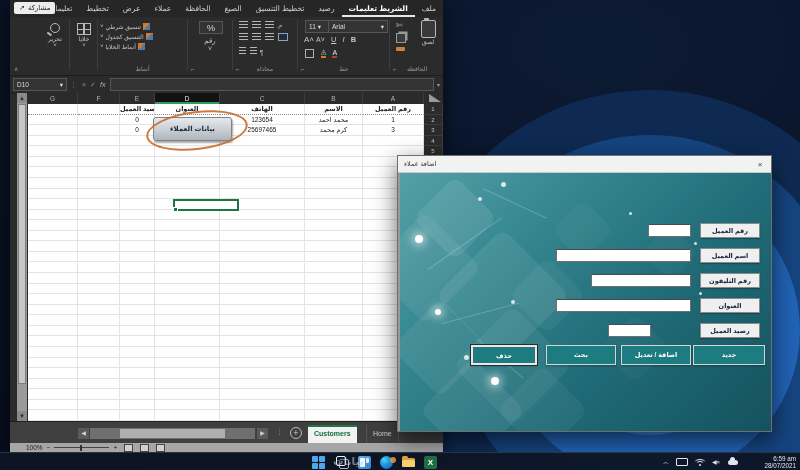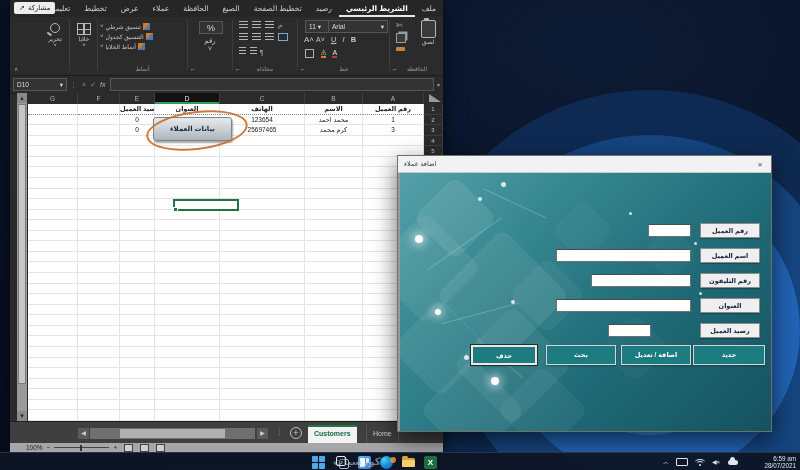--- a/index.html
+++ b/index.html
@@ -142,23 +142,23 @@
     <div class="bloom" style="left:455px;top:135px;width:390px;height:390px;background:#15447f;"></div>
     <div class="bloom" style="left:500px;top:180px;width:300px;height:300px;background:#2163b5;"></div>
     <div class="bloom" style="left:545px;top:225px;width:210px;height:210px;background:#3b87dd;"></div>
     <div class="bloom" style="left:590px;top:270px;width:120px;height:120px;background:#5fa9f2;"></div>
   </div>
 
   <div id="xl">
 
     <div class="tabrow">
         <div class="rtab">ملف</div>
-        <div class="rtab active">الشريط الرئيسي</div>
+        <div class="rtab active">الشريط تعليمات</div>
         <div class="rtab">رصيد</div>
-        <div class="rtab">تخطيط الصفحة</div>
+        <div class="rtab">تخطيط التنسيق</div>
         <div class="rtab">الصيغ</div>
         <div class="rtab">الحافظة</div>
         <div class="rtab">عملاء</div>
         <div class="rtab">عرض</div>
         <div class="rtab">تخطيط</div>
         <div class="rtab">تعليمات</div>
       </div>
     <div class="sharebox">
       <span>↗</span>
       <span>مشاركة</span>
@@ -657,21 +657,21 @@
         </div>
         <div class="tbicon tb-edge" style="left: 380px;"></div>
         <div class="tbicon tb-folder" style="left: 402px;">
           <div class="tab"></div>
           <div class="back"></div>
           <div class="front"></div>
         </div>
         <div class="tbicon tb-excel" style="left: 424px;">X</div>
         <div class="tb-active" style="left: 426.5px;"></div>
       </div>
-    <div class="wm" style="left:333px;top:2px;">كورسيات</div>
+    <div class="wm" style="left:333px;top:2px;">بيانات</div>
     <div class="wmdot" style="left:390px;top:4px;"></div>
     <div class="tray" style="right:62px;">
       <span class="chev">︿</span>
       <span class="kbic"></span>
       <span class="wifi">
         <i style="bottom:0;width:2px;height:2px;background:#dfe6ef;border:0;border-radius:50%;"></i>
         <i style="bottom:0;width:7px;height:4px;"></i>
         <i style="bottom:0;width:11px;height:6px;"></i>
       </span>
       <span class="spk">◀×</span>

